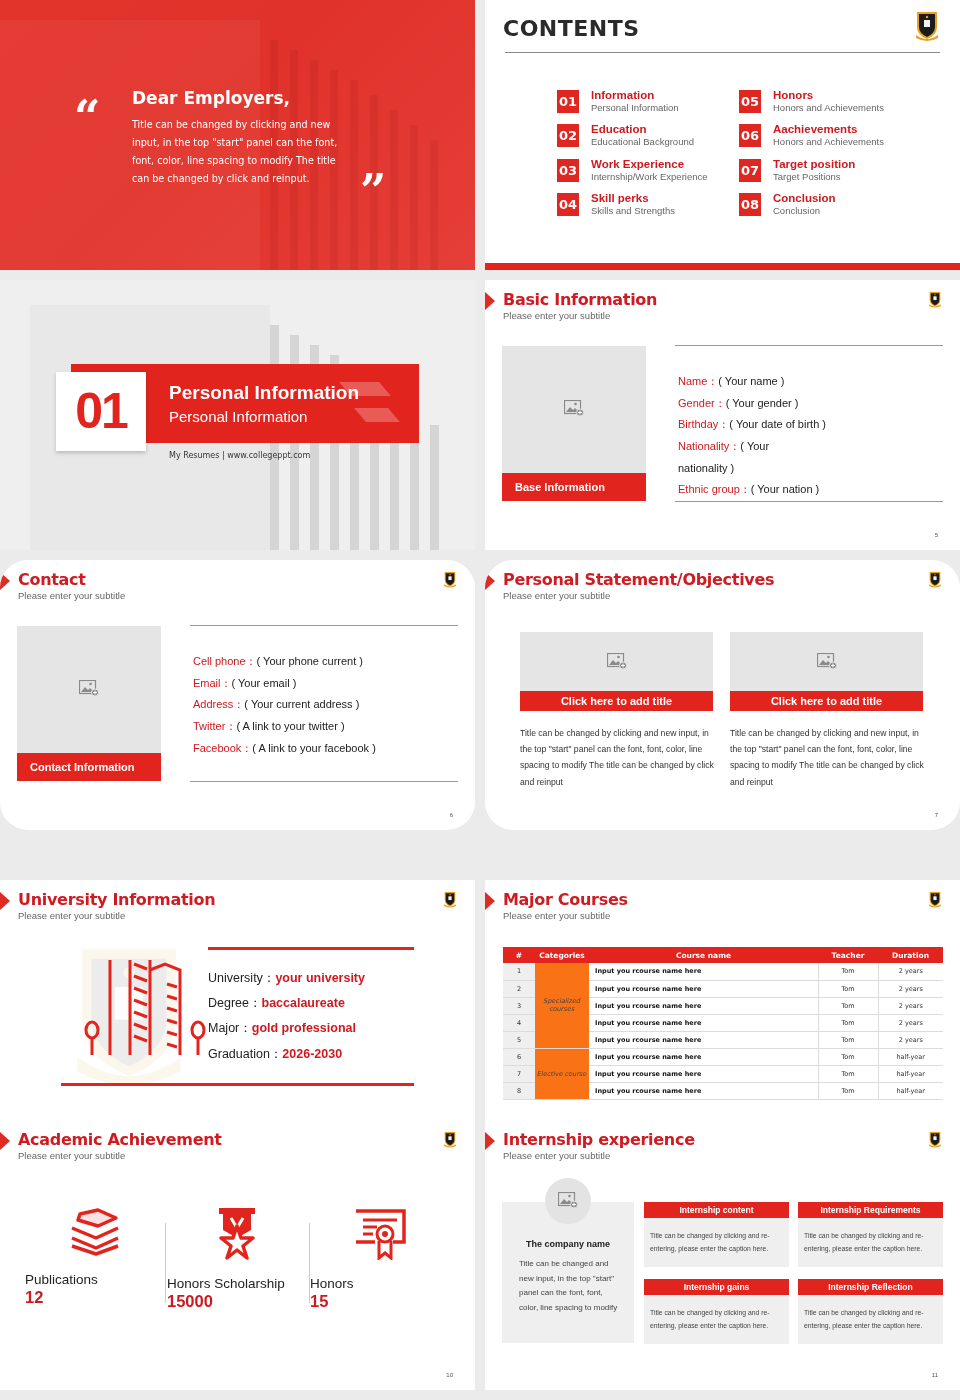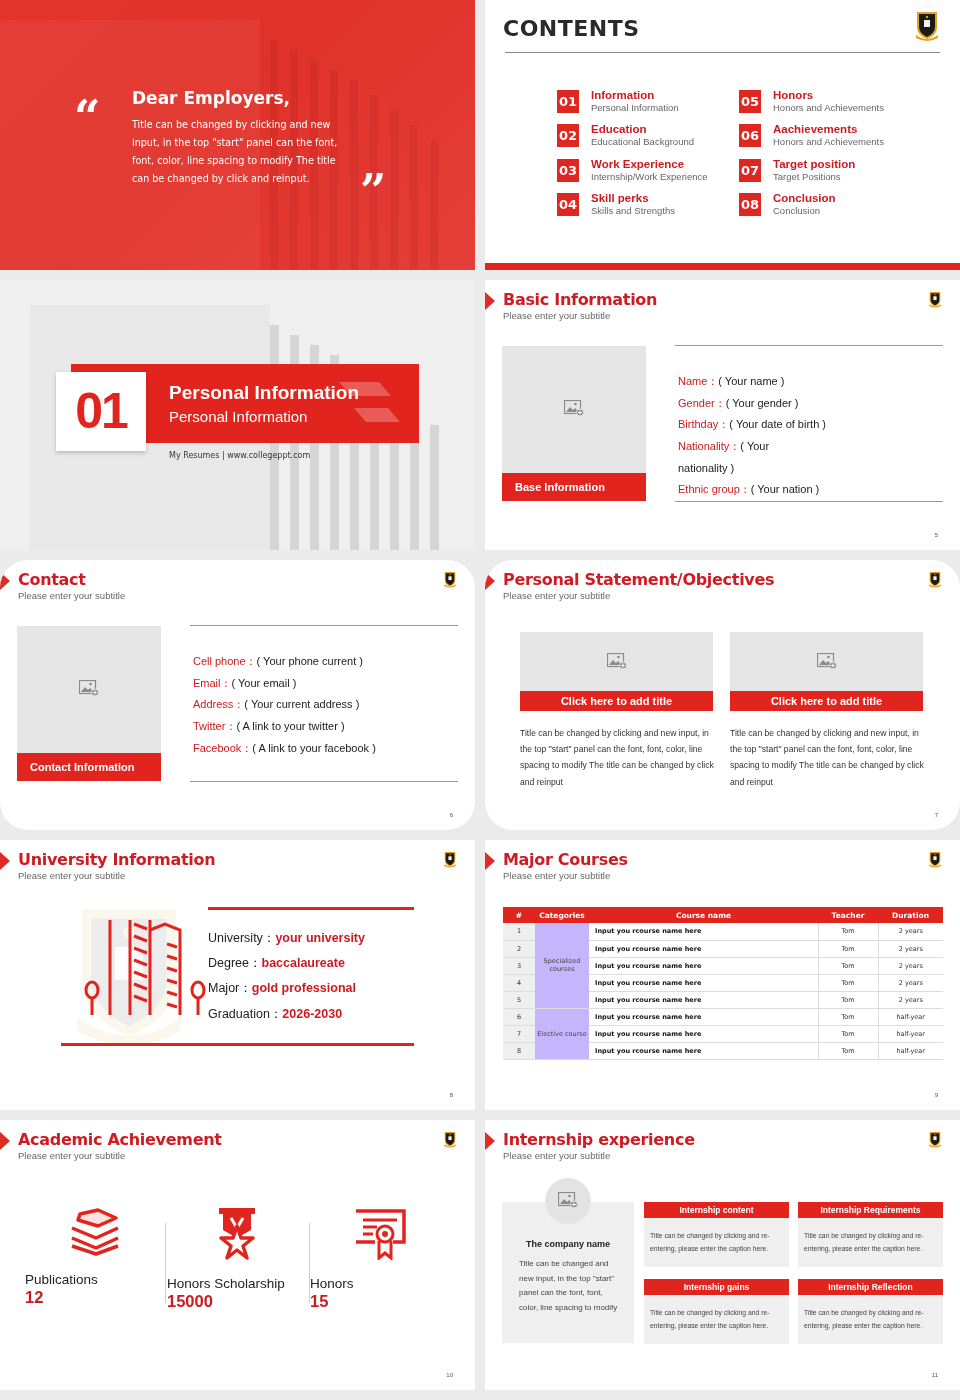--- a/index.html
+++ b/index.html
@@ -1,20 +1,20 @@
 <!DOCTYPE html>
 <html><head>
 <meta charset="utf-8">
 <style>
   * { box-sizing: border-box; margin: 0; padding: 0; }
   html, body { width: 960px; height: 1400px; background: #ebebeb; overflow: hidden; }
   body { font-family: "Liberation Sans", sans-serif; color: #222; position: relative; }
   .slide { position: absolute; width: 475px; height: 270px; background: #fff; overflow: hidden; padding-left: 29px; }
   .col-l { left: 0; } .col-r { left: 485px; }
-  .r0 { top: 0; } .r1 { top: 280px; } .r2 { top: 560px; border-radius: 28px; } .r3 { top: 840px; } .r4 { top: 1120px; }
+  .r0 { top: 0; } .r1 { top: 280px; } .r2 { top: 560px; border-radius: 28px; } .r3 { top: 880px; } .r4 { top: 1120px; }
 
   
   .hdr-arrow { position: absolute; left: 0; top: 12px; width: 0; height: 0; border-top: 9px solid transparent; border-bottom: 9px solid transparent; border-left: 10px solid #e02a24; }
   .hdr-title { position: absolute; left: 18px; top: 10px; font-size: 16px; font-weight: bold; color: #cf1b21; font-family: "DejaVu Sans", sans-serif; letter-spacing: -0.3px; }
   .hdr-sub { position: absolute; left: 18px; top: 30px; font-size: 9.5px; color: #666; }
   .crest { position: absolute; right: 18px; top: 11px; width: 14px; height: 17px; }
   .crest.big { right: 20px; top: 10px; width: 26px; height: 32px; }
   .pageno { position: absolute; right: 22px; bottom: 12px; font-size: 6px; color: #555; }
 
   .ph { background: #e6e5e5; position: absolute; }
@@ -63,21 +63,21 @@
   .uni .line-bot { position: absolute; left: 61px; top: 203px; width: 353px; height: 3px; background: #e1251e; }
   .uni .rows { position: absolute; left: 208px; top: 90px; font-size: 12.5px; }
   .uni .rows div { height: 25.2px; white-space: nowrap; }
   .uni .rows b { color: #cc1a20; }
 
   
   table.courses { position: absolute; left: 18px; top: 67px; width: 440px; border-collapse: collapse; font-family: "DejaVu Sans", sans-serif; }
   table.courses th { background: #e1251e; color: #fff; font-size: 7.5px; font-weight: bold; height: 16px; }
   table.courses td { font-size: 6.5px; height: 17px; border-bottom: 1px solid #dcdcdc; text-align: center; color: #333; }
   table.courses td.n { background: #efefef; width: 32px; }
-  table.courses td.c { background: #c4b5fd; width: 54px; color: #444; }
+  table.courses td.c { background: #f97316; width: 54px; color: #444; font-style: italic; }
   table.courses td.name { text-align: left; padding-left: 6px; font-weight: bold; color: #111; }
   table.courses td.t { width: 60px; border-left: 1px solid #dcdcdc; }
   table.courses td.d { width: 65px; border-left: 1px solid #dcdcdc; }
 
   
   .ach { position: absolute; top: 88px; width: 140px; }
   .ach .ic { display: block; margin: 0 auto; }
   .ach .lbl { font-size: 13.5px; color: #222; margin-top: 16px; }
   .ach .val { font-size: 16.5px; color: #cc1a20; font-weight: bold; margin-top: 1px; }
   .vsep { position: absolute; top: 103px; width: 1px; height: 80px; background: #ccc; }

